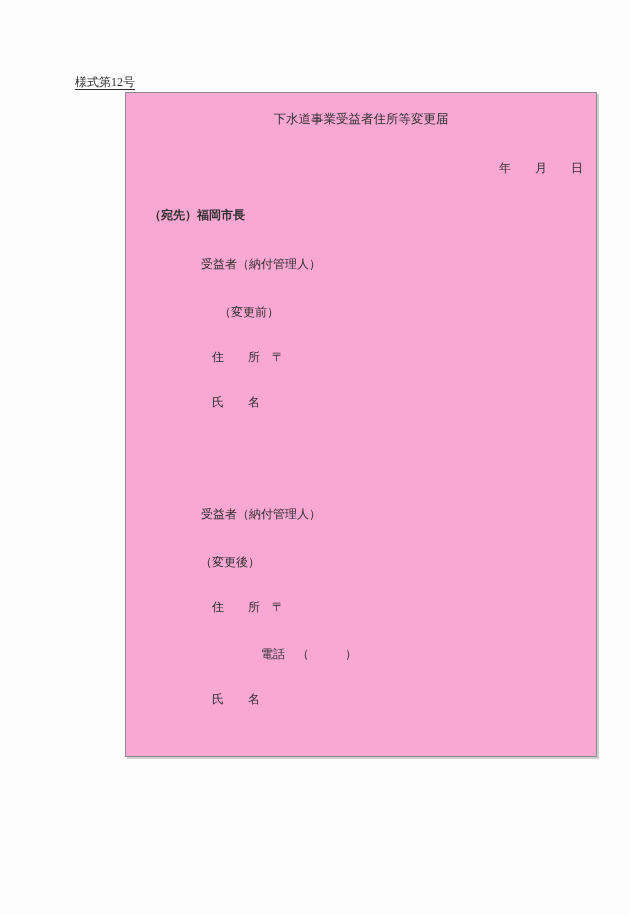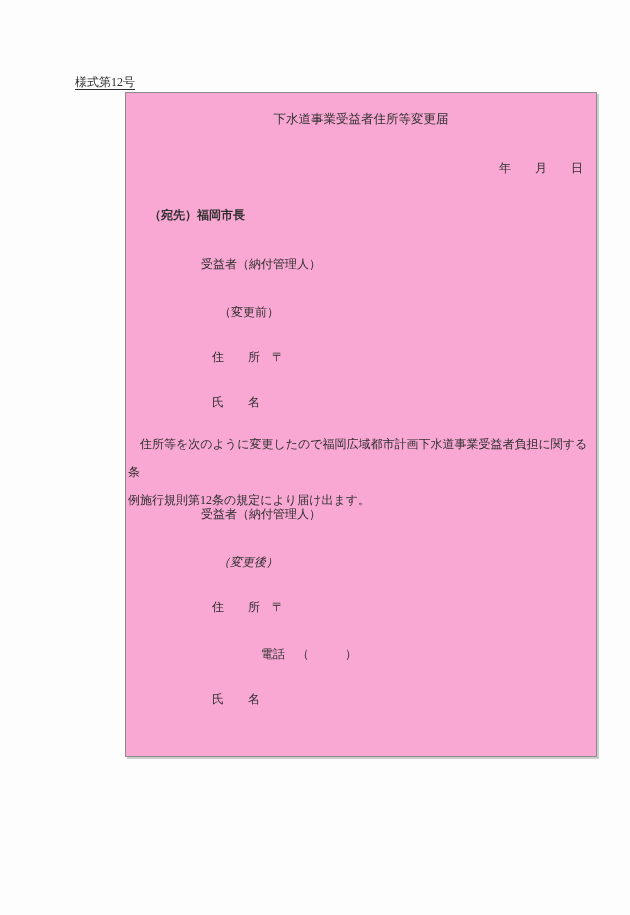--- a/index.html
+++ b/index.html
@@ -56,21 +56,21 @@
   #name-before      { top: 301px; left: 86px; }
   #body-paragraph {
     position: absolute;
     top: 337px;
     left: 2px;
     width: 467px;
     line-height: 28px;
     white-space: pre-line;
   }
   #beneficiary-after { top: 413px; left: 75px; }
-  #change-after     { top: 461px; left: 92px; font-style: italic; }
+  #change-after     { top: 461px; left: 74px; }
   #address-after    { top: 506px; left: 86px; }
   #phone-after      { top: 553px; left: 135px; text-align: right; }
   #name-after       { top: 598px; left: 86px; }
 </style>
 </head>
 <body>
 
 <div class="abs" id="form-number">様式第12号</div>
 
 <div id="doc-box">
@@ -82,22 +82,20 @@
   <div class="boxline" id="addressee">（宛先）福岡市長</div>
 
   <div class="boxline" id="beneficiary-before">受益者（納付管理人）</div>
 
   <div class="boxline" id="change-before">（変更前）</div>
 
   <div class="boxline" id="address-before">住　　所　〒</div>
 
   <div class="boxline" id="name-before">氏　　名</div>
 
-  <div id="body-paragraph">　住所等を次のように変更したので福岡広域都市計画下水道事業受益者負担に関する条
-例施行規則第12条の規定により届け出ます。</div>
 
   <div class="boxline" id="beneficiary-after">受益者（納付管理人）</div>
 
   <div class="boxline" id="change-after">（変更後）</div>
 
   <div class="boxline" id="address-after">住　　所　〒</div>
 
   <div class="boxline" id="phone-after">電話　（　　　）</div>
 
   <div class="boxline" id="name-after">氏　　名</div>

